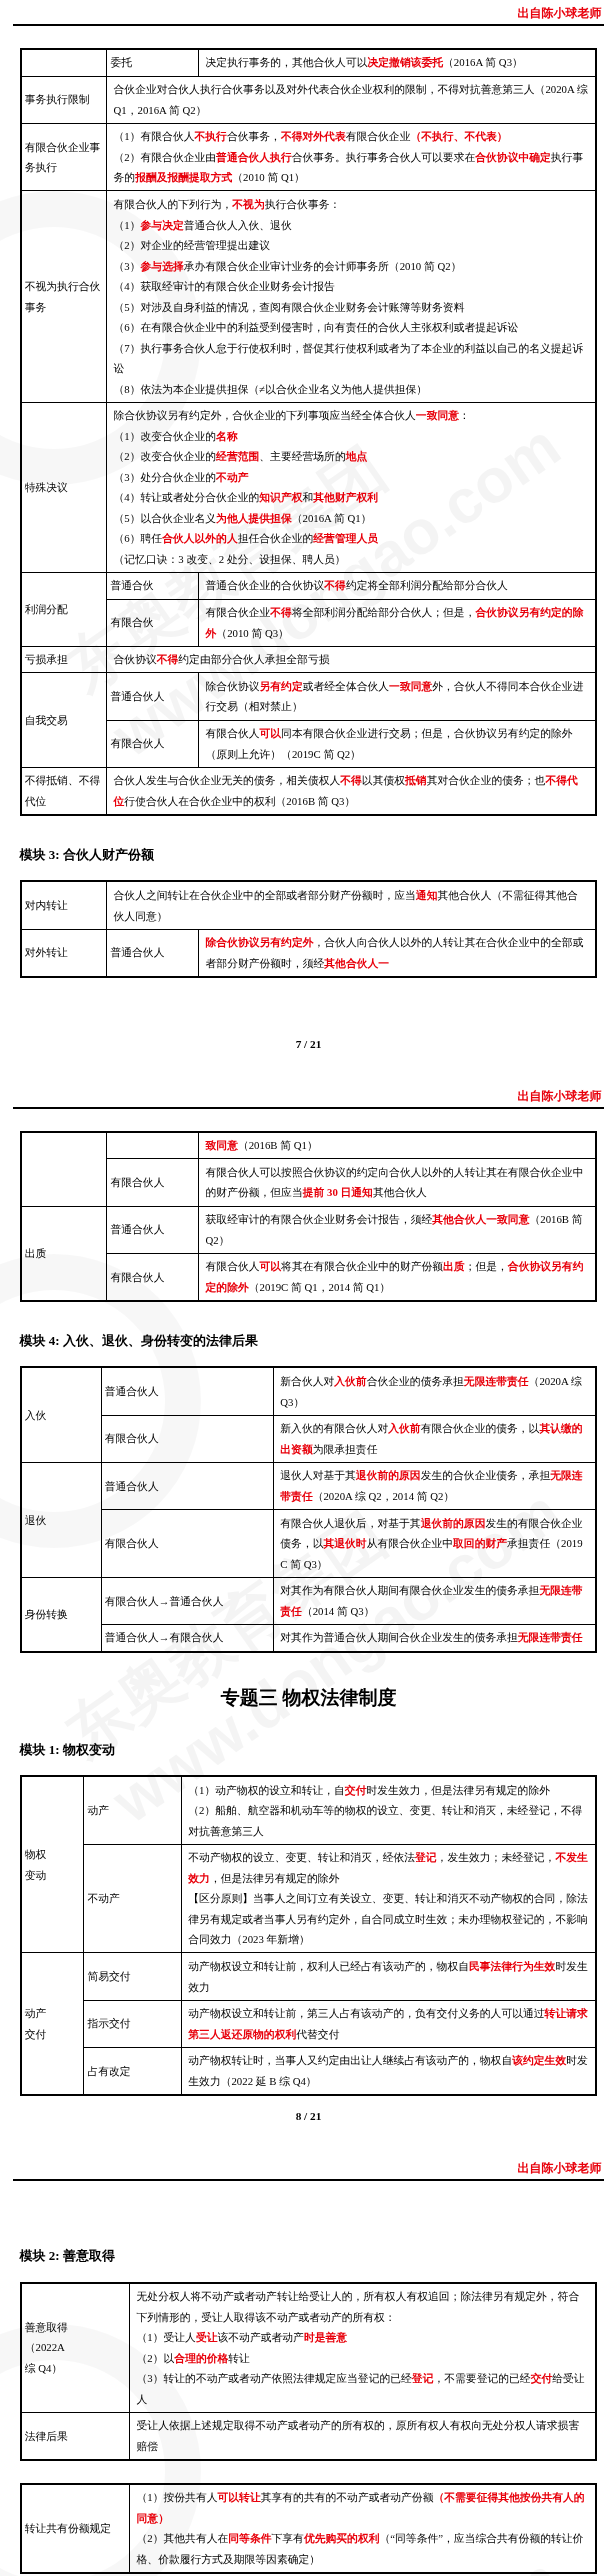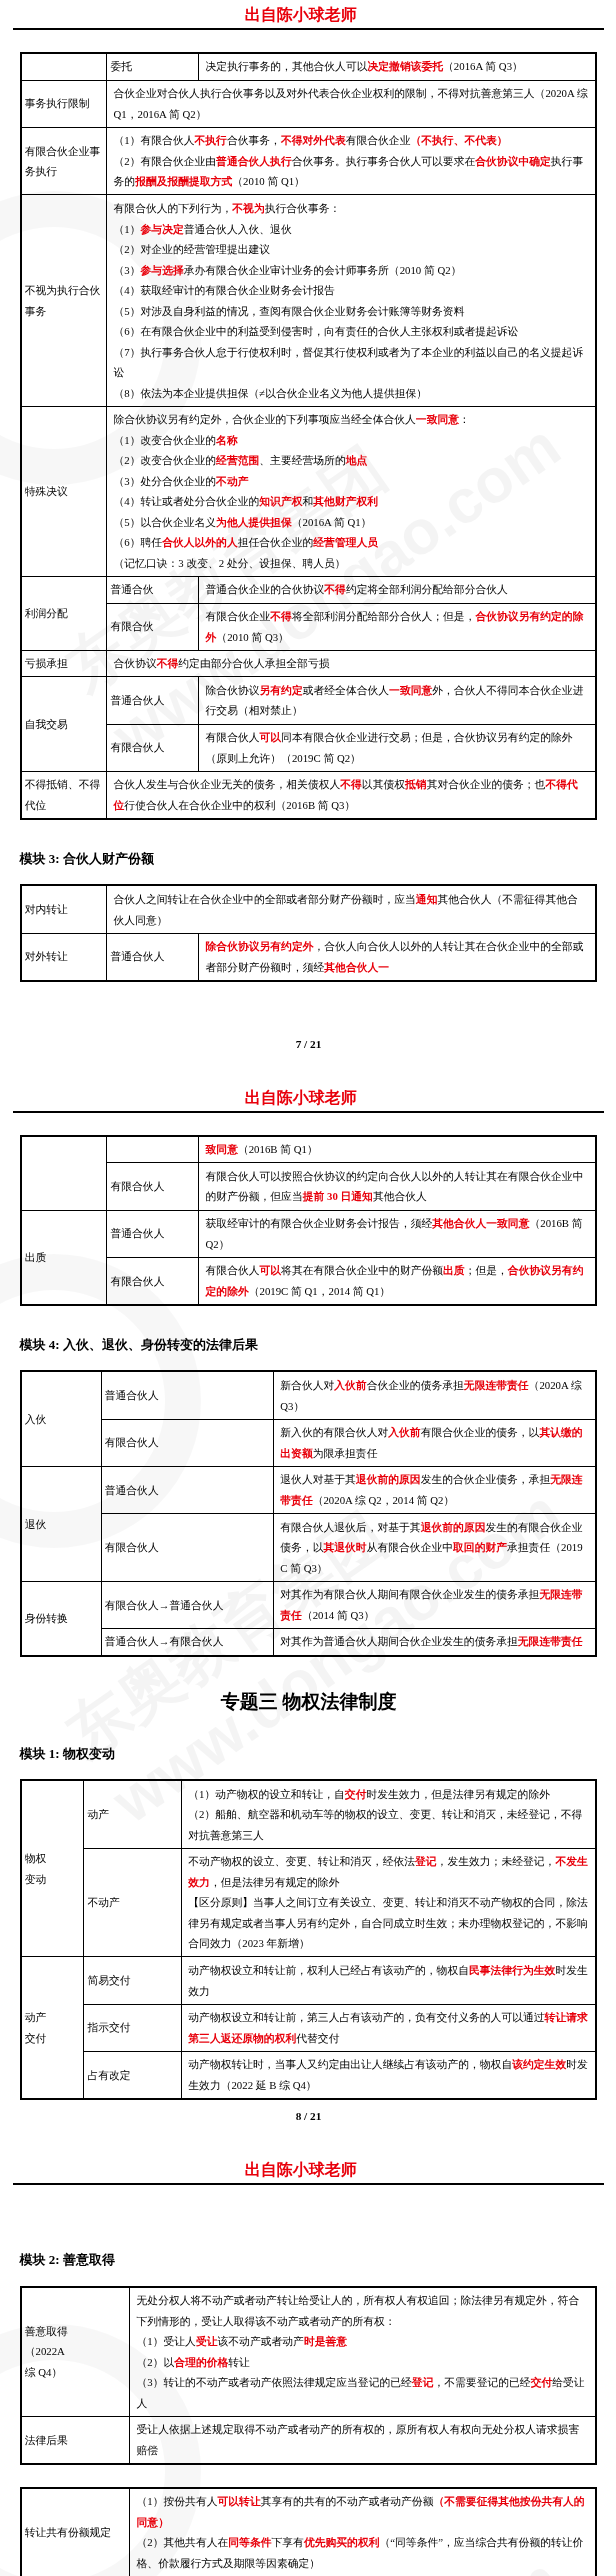--- a/index.html
+++ b/index.html
@@ -2,22 +2,22 @@
 <html style="font-size:8.2px"><head>
 <meta charset="utf-8">
 <style>
   html,body{margin:0;padding:0;background:#ffffff;}
   body{width:617px;font-family:"Liberation Serif","DejaVu Serif",serif;color:#000;}
   .page{position:relative;overflow:hidden;background:#fff;}
   .page-1{height:1061px;}
   .page-2{height:1072px;}
   .page-3{height:1063px;}
   .page-2 .brand,.page-3 .brand{padding-top:27px;}
-  .brand{text-align:center;padding:5.2px 15.5px 2.1px 0;color:#e8000b;font-weight:bold;
-         font-size:16px;font-family:"Liberation Sans","DejaVu Sans",sans-serif;}
+  .brand{text-align:right;padding:5.2px 15.5px 2.1px 0;color:#e8000b;font-weight:bold;
+         font-size:12px;font-family:"Liberation Sans","DejaVu Sans",sans-serif;}
   .rule{border-top:2.1px solid #000;margin:0 13.4px;}
   .content{position:relative;z-index:1;padding:0 19.6px;}
   .content > table{margin-top:21.6px;}
   table{border-collapse:collapse;width:577px;table-layout:fixed;border:2.6px solid #000;}
   td{border:1.3px solid #000;padding:2.6px 6.2px;font-size:10.8px;line-height:1.9;
      vertical-align:middle;word-break:break-all;}
   td.lab{text-align:left;padding:2.6px 3.1px;white-space:pre-line;}
   td.cell{white-space:pre-wrap;}
   span.r{color:#e8000b;font-weight:bold;}
   .h{font-size:13px;font-weight:bold;margin:30px 0 16.5px 0;}

